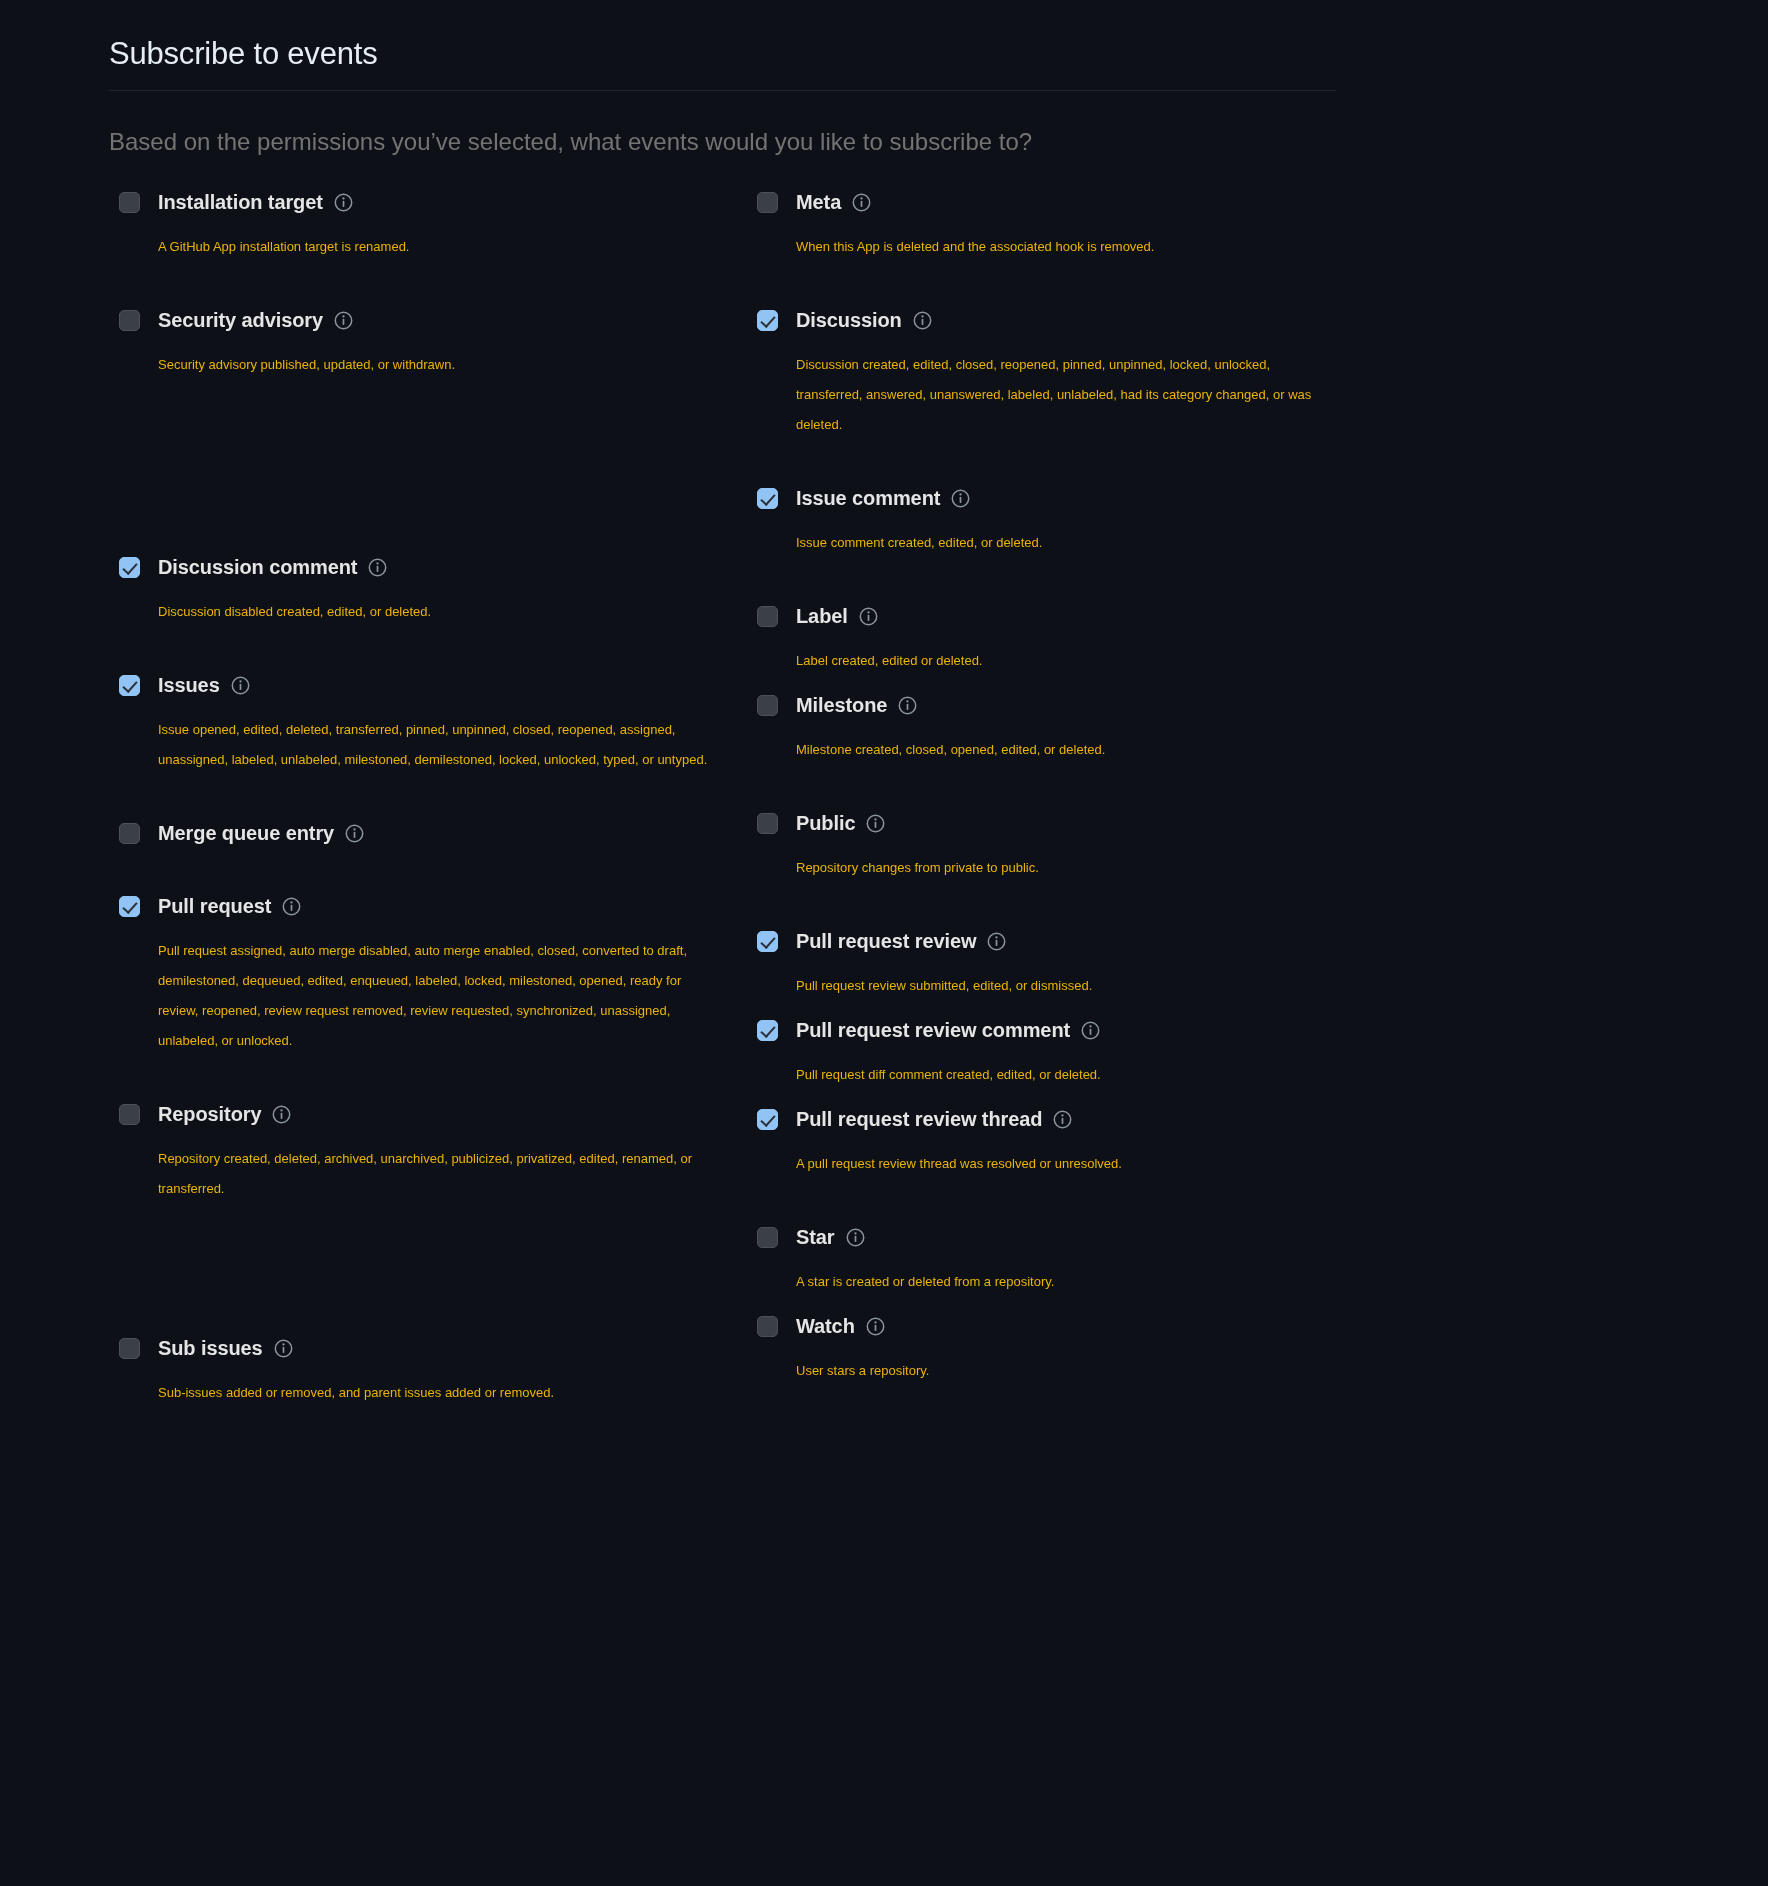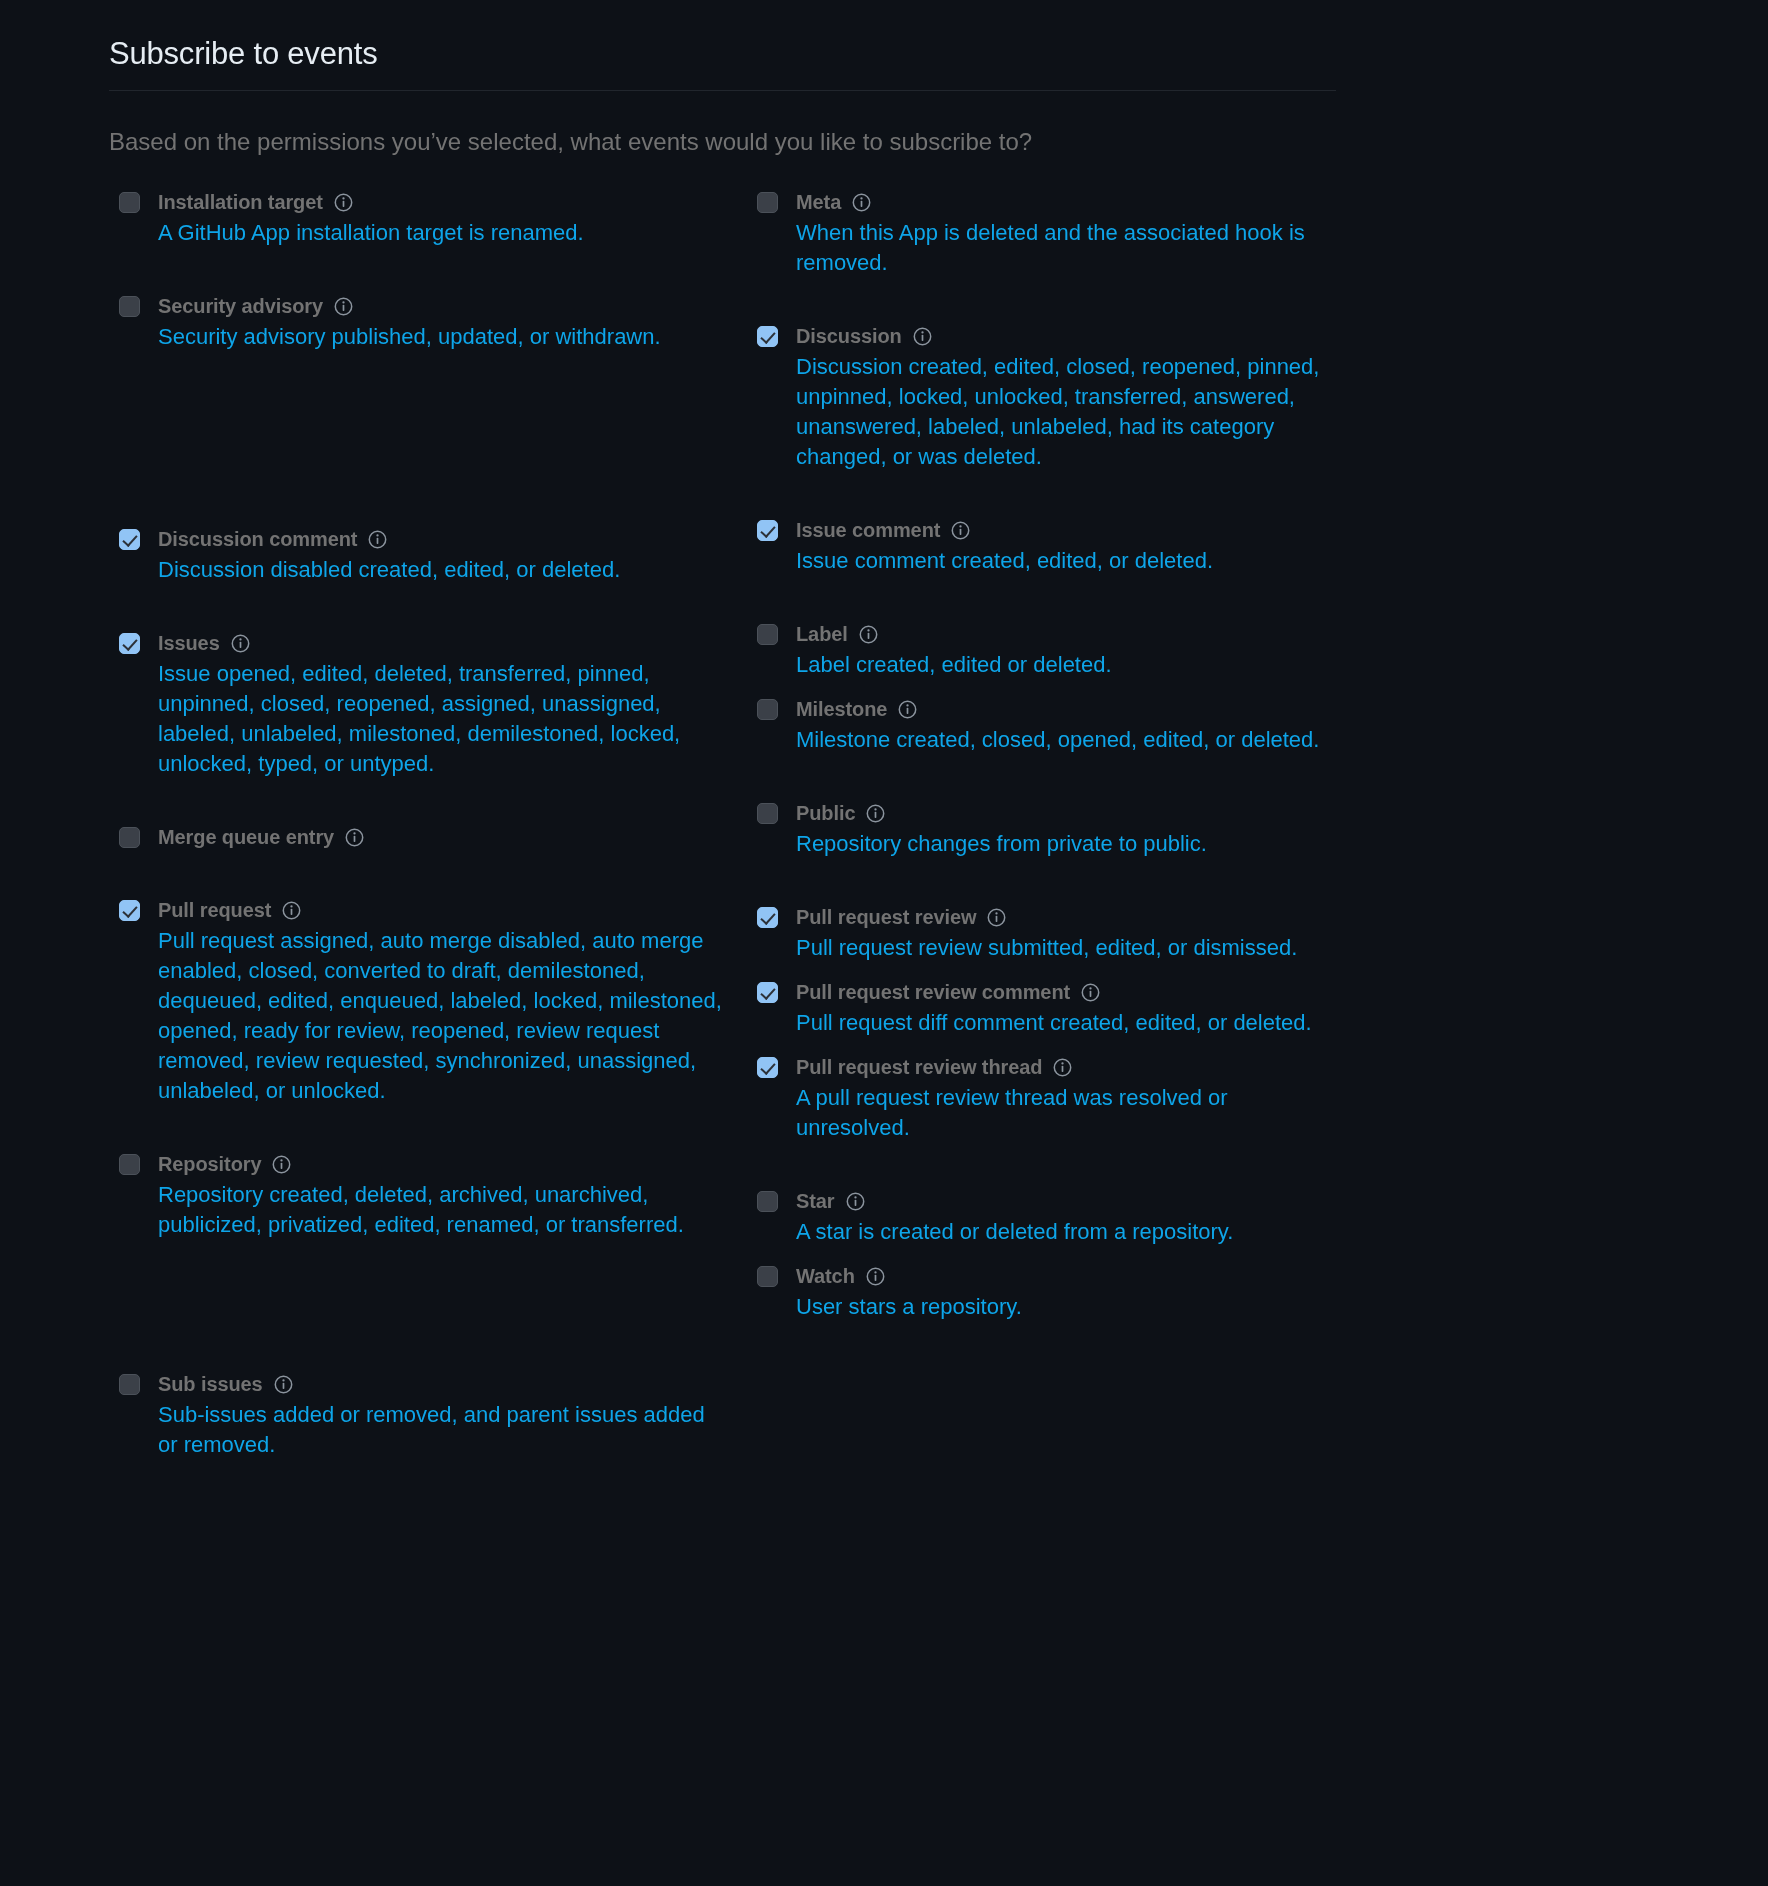--- a/index.html
+++ b/index.html
@@ -93,36 +93,36 @@
   .ev-body { flex: 1 1 auto; min-width: 0; }
   .ev-head {
     display: flex;
     align-items: center;
     gap: 11px;
     line-height: 30px;
   }
   .ev-label {
     font-size: 20px;
     font-weight: 700;
-    color: #737373;
+    color: #e5e5e5;
     letter-spacing: -0.1px;
   }
   .info-icon {
     flex: 0 0 auto;
     width: 19px;
     height: 19px;
     display: inline-block;
     cursor: pointer;
   }
   .info-icon svg { display: block; }
   .ev-desc {
-    font-size: 22px;
+    font-size: 13px;
     line-height: 30px;
-    color: #0ea5e9;
-    margin-top: 1px;
+    color: #eab308;
+    margin-top: 15px;
     font-weight: 400;
   }
 </style>
 </head>
 <body>
 
 <div class="page">
   <div class="inner">
     <h1 class="page-title">Subscribe to events</h1>
     <hr class="title-rule">

